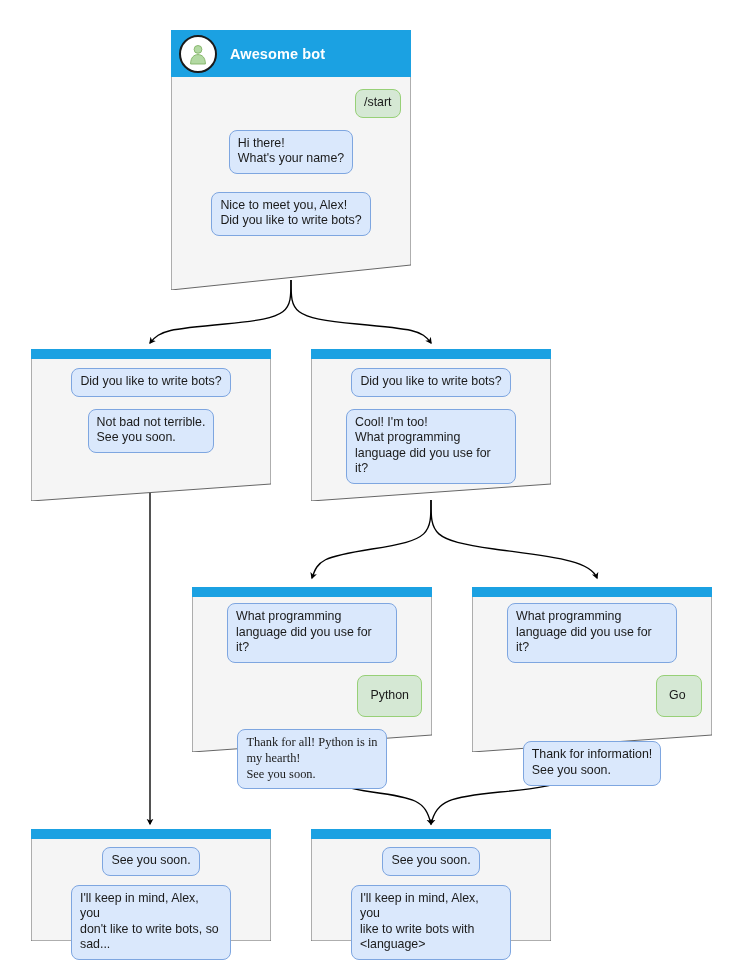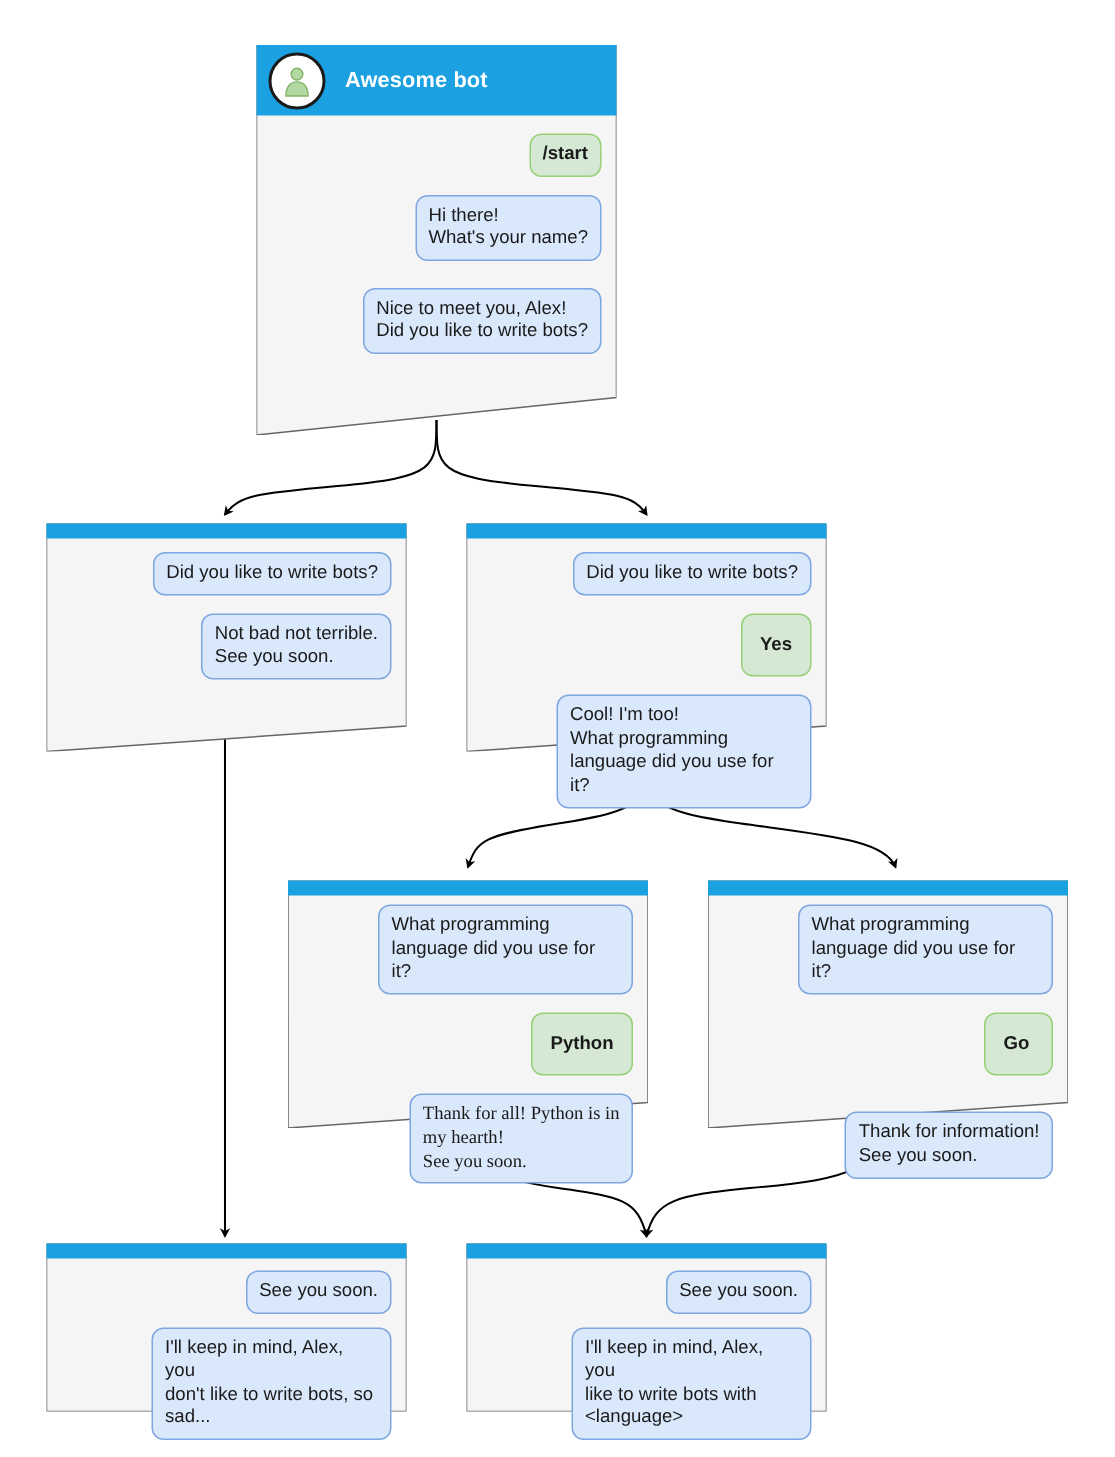--- a/index.html
+++ b/index.html
@@ -84,22 +84,22 @@
   }
   .msgs {
     position: relative;
     padding: 10px 10px 0 10px;
     box-sizing: border-box;
   }
   .row {
     display: flex;
     margin-bottom: 12px;
   }
-  .row.left  { justify-content: flex-end; }
-  .row.right { justify-content: flex-end; font-weight: bold; }
+  .row.left  { justify-content: center; }
+  .row.right { justify-content: flex-end; }
   .bubble {
     border-radius: 8px;
     border-style: solid;
     border-width: 1px;
     font-size: 12.4px;
     line-height: 15.6px;
     color: #1a1a1a;
     padding: 5px 8px 6px 8px;
     box-sizing: border-box;
     white-space: pre-line;
@@ -197,23 +197,20 @@
   <div class="node" style="left:311px; top:349px; width:240px; height:152px;">
     <svg class="node-shape" viewBox="0 0 240 152" preserveAspectRatio="none">
       <polygon points="0,0 240,0 240,135 0,152" fill="#f5f5f5" stroke="#666666" stroke-width="1"></polygon>
     </svg>
     <div class="node-content">
       <div class="node-header bare"></div>
       <div class="msgs" style="padding-top:9px;">
         <div class="row left">
           <div class="bubble bot" style="max-width:200px;">Did you like to write bots?</div>
         </div>
-        <div class="row right tall">
-          <div class="bubble user">Yes</div>
-        </div>
         <div class="row left">
           <div class="bubble bot" style="max-width:170px;">Cool! I'm too!
 What programming
 language did you use for it?</div>
         </div>
       </div>
     </div>
   </div>
 
   <div class="node" style="left:192px; top:587px; width:240px; height:165px;">

